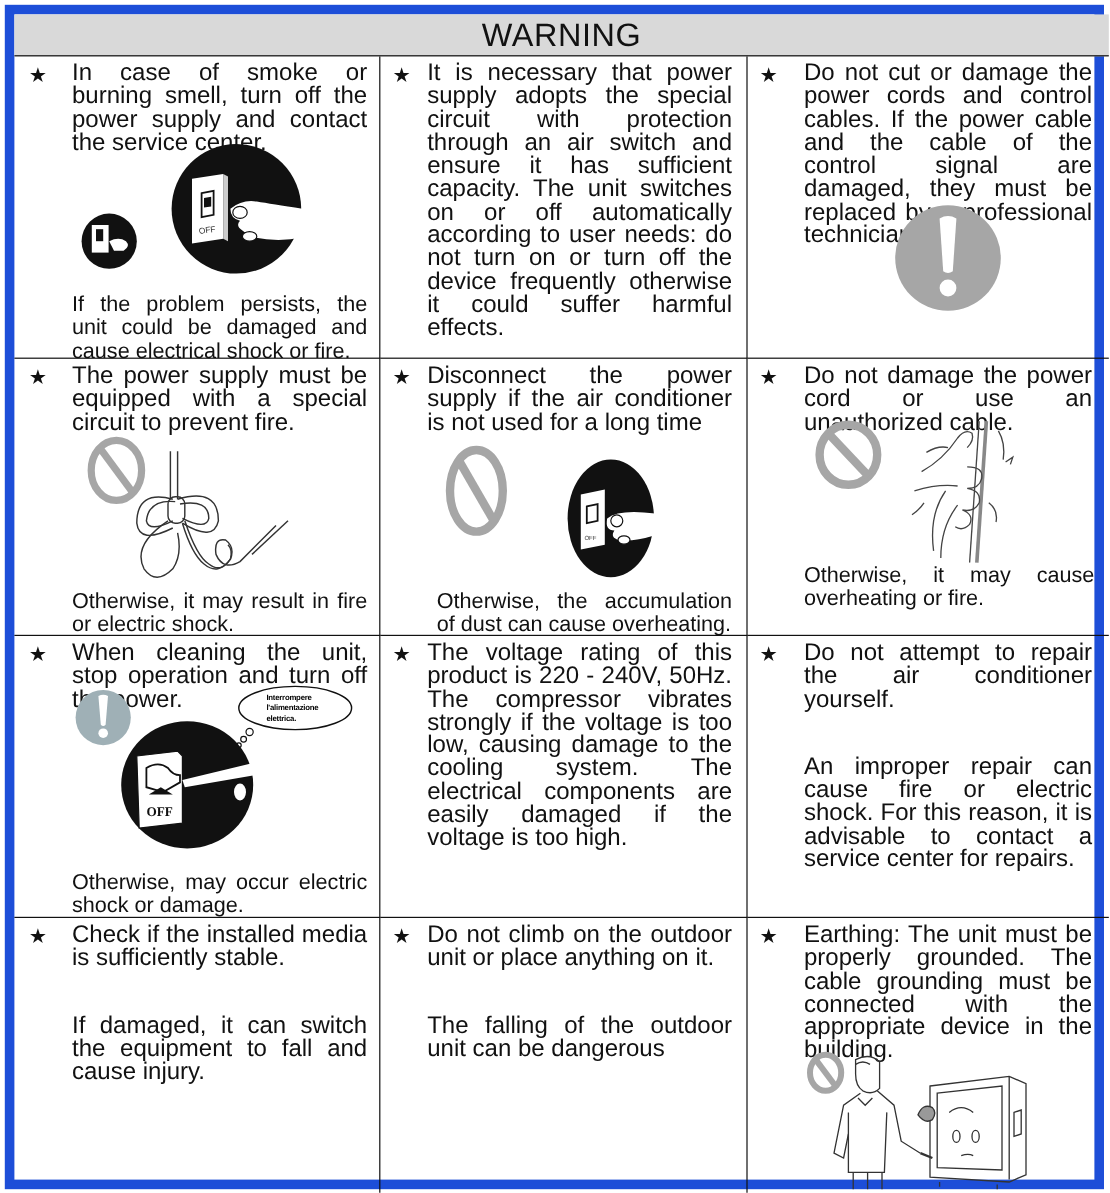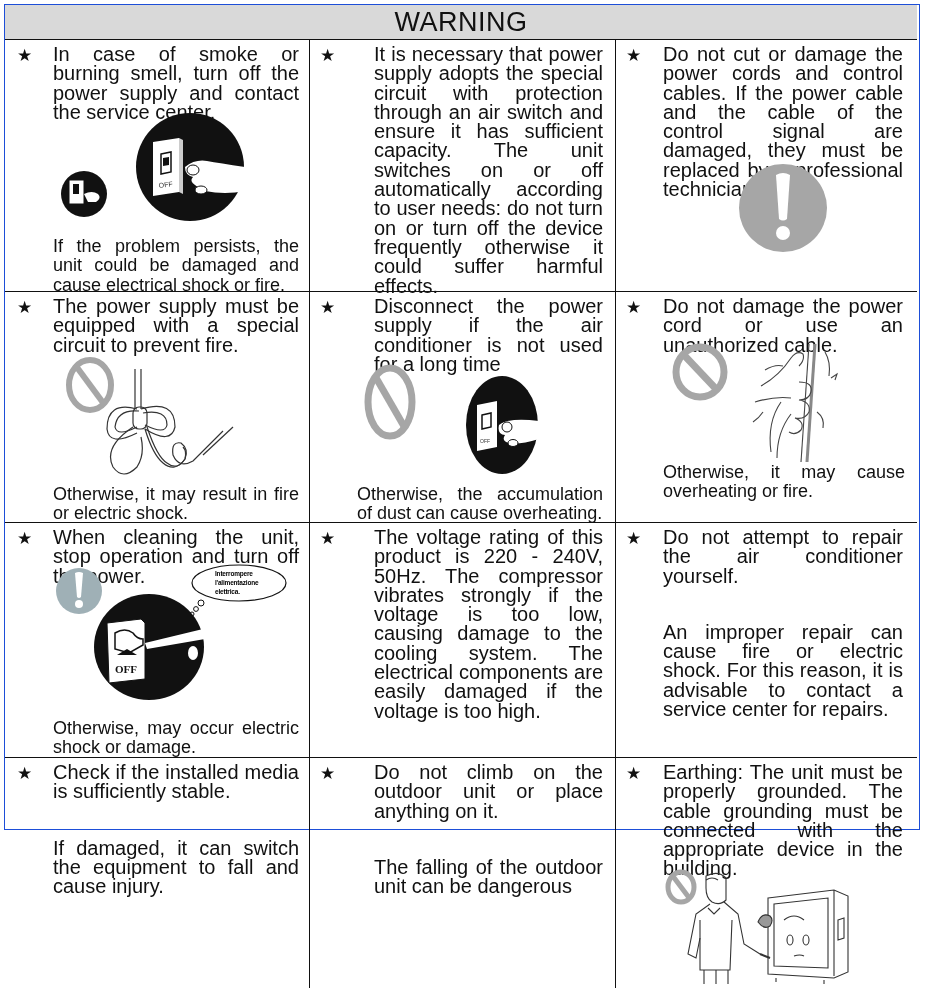--- a/index.html
+++ b/index.html
@@ -1,21 +1,21 @@
 <!DOCTYPE html>
 <html><head>
   <meta charset="utf-8">
   <style>
     * { box-sizing: border-box; margin: 0; padding: 0; }
     html, body { width: 925px; height: 994px; background: #ffffff; overflow: hidden; }
     body { font-family: "Liberation Sans", sans-serif; color: #111; position: relative; }
 
     .sheet {
-      position: absolute; left: 4px; top: 4px; width: 916px; height: 826px;
-      border: 1px solid #1d4ed8;
+      position: absolute; left: 4px; top: 4px; width: 916px; height: 987px;
+      border: 8px solid #1d4ed8;
     }
     .header {
       position: absolute; left: 0; top: 0; width: 912px; height: 35px;
       background: #d9d9d9; border-bottom: 1.5px solid #111;
       display: flex; align-items: center; justify-content: center;
       font-size: 27px; letter-spacing: 0.5px; color: #111;
     }
     .grid {
       position: absolute; left: 0; top: 35px; width: 912px; height: 948px;
       display: grid;
@@ -30,21 +30,21 @@
     .cell.c3 { border-right: none; }
     .cell.r4 { border-bottom: none; }
     .star {
       position: absolute; left: 12px; top: 6px; font-size: 17px; line-height: 19px;
     }
     .cell.c2 .star, .cell.c3 .star { left: 10px; }
     .body {
       position: absolute; left: 48px; right: 10px; top: 5px;
       font-size: 20px; line-height: 19.3px; text-align: justify;
     }
-    .cell.c2 .body { left: 64px; right: 12px; }
+    .cell.c2 .body { left: 39px; right: 12px; }
     .cell.c3 .body { left: 47px; right: 14px; }
     .para2 { margin-top: 37px; }
     .foot {
       position: absolute; left: 48px; right: 10px;
       font-size: 18px; line-height: 19.3px; text-align: justify;
     }
     .cell.c2 .foot, .cell.c3 .foot { left: 47px; right: 12px; }
     .art { position: absolute; }
     .bubble-text {
       font-family: "Liberation Sans", sans-serif; font-weight: bold; font-size: 6.5px;

